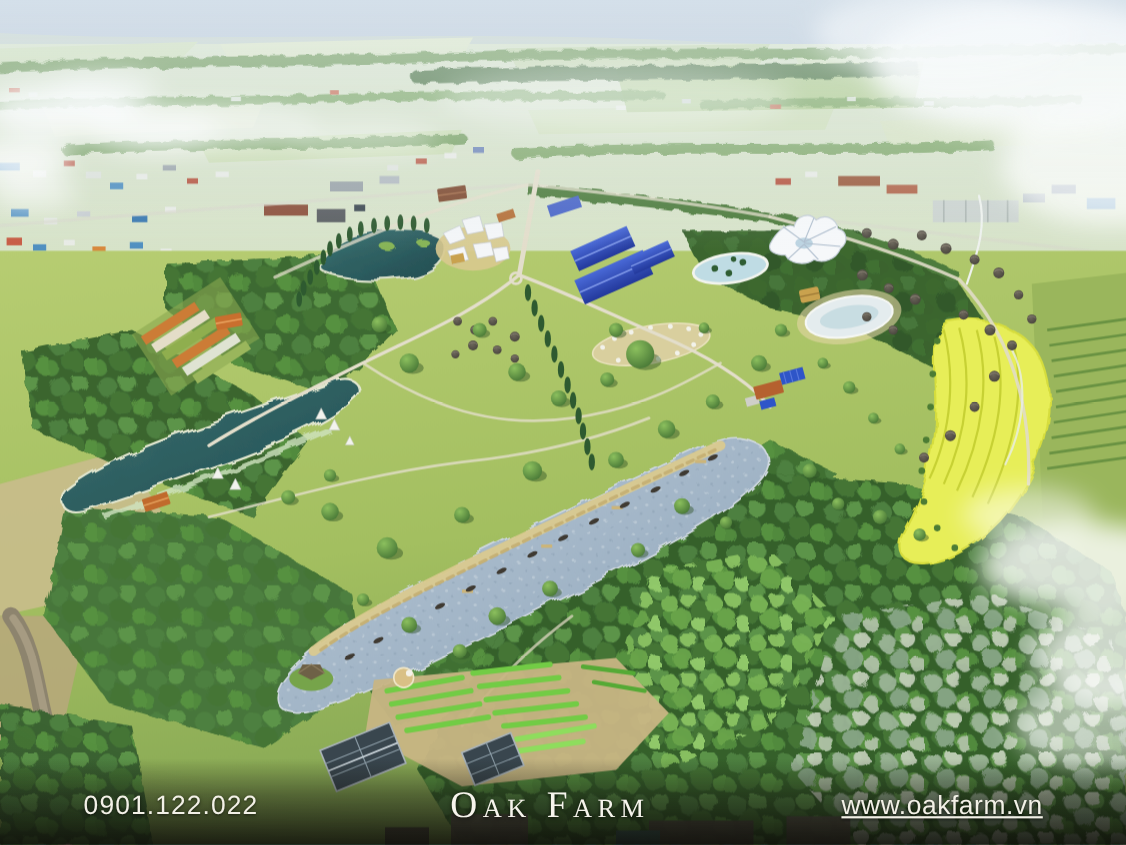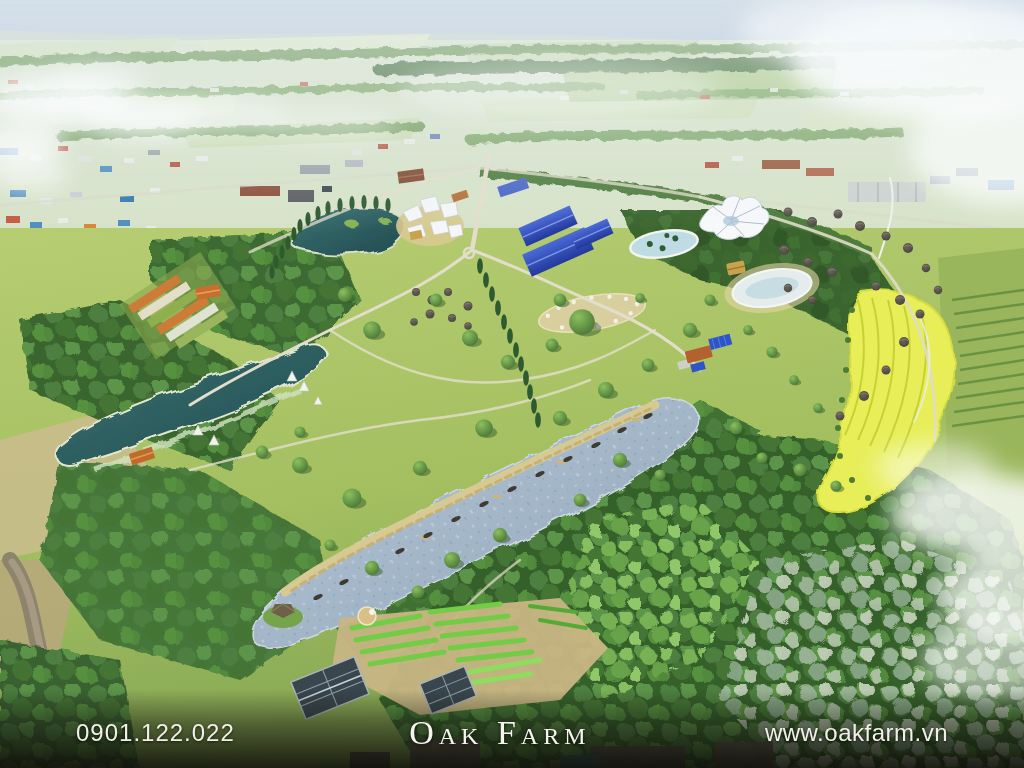--- a/index.html
+++ b/index.html
@@ -28,20 +28,21 @@
     text-shadow:0 1px 3px rgba(0,0,0,.65);
   }
   .footer-brand{
     font-family:Liberation Serif, serif;
     font-variant:small-caps;font-size:34px;letter-spacing:5px;
     color:#f6f4ec;text-shadow:0 1px 4px rgba(0,0,0,.7);
   }
   .footer-site{
     font-size:24px;letter-spacing:.5px;
     text-shadow:0 1px 3px rgba(0,0,0,.65);
+    text-decoration:underline;
   }
 </style>
 </head>
 <body>
 
 <div class="stage">
 
 <svg viewBox="0 0 1024 768" width="1024" height="768">
   <defs>
     <linearGradient id="skyGrad" x1="0" y1="0" x2="0" y2="1">

